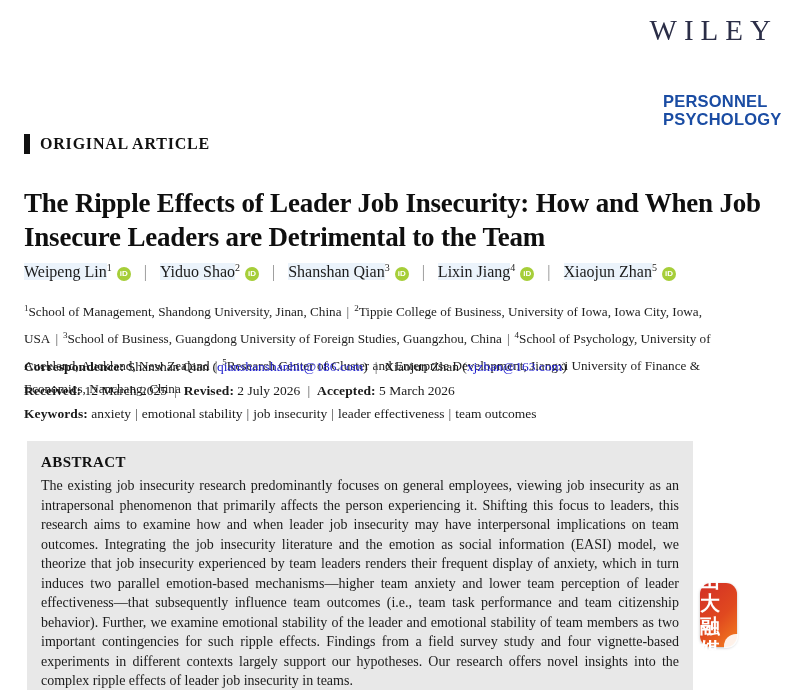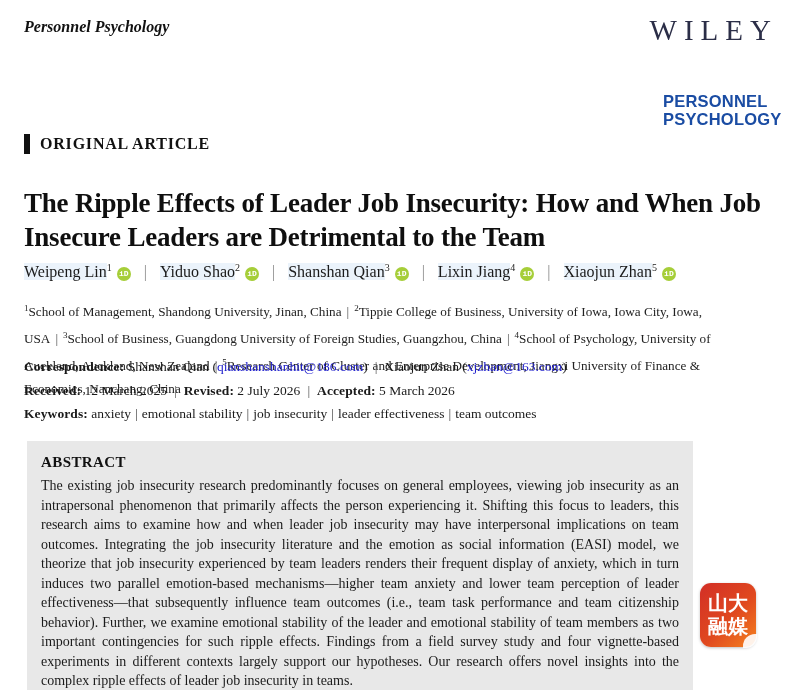--- a/index.html
+++ b/index.html
@@ -32,21 +32,21 @@
   .title {
     position:absolute; left:24px; top:186px; width:762px;
     font-size:27px; line-height:34px; font-weight:bold; color:#0f0f0f;
     letter-spacing:-0.2px;
   }
   .authors { position:absolute; left:24px; top:262px; width:750px; font-size:16px; white-space:nowrap; }
   .author-name { background:#EBF3FB; color:#1a1a1a; text-decoration:none; }
   .authors sup { font-size:10px; color:#222; }
   .orcid {
     display:inline-block; width:14px; height:14px; border-radius:50%;
-    background:#A6CE39; color:#fff; font-family:Liberation Mono, monospace;
+    background:#A6CE39; color:#fff; font-family:Liberation Sans, sans-serif;
     font-size:8px; font-weight:bold; text-align:center; line-height:14px;
     margin-left:5px; vertical-align:1px; cursor:pointer;
   }
   .author-sep { color:#8a8a8a; margin:0 13px; }
   .affiliations {
     position:absolute; left:24px; top:297px; width:738px;
     font-size:13.2px; line-height:22.5px; color:#222;
   }
   .affiliations sup { font-size:9px; }
   .affil-sep { color:#555; margin:0 5px; }
@@ -63,40 +63,39 @@
     background:#E8E8E8; padding:13px 14px 13px 14px;
   }
   .abstract-heading {
     font-size:15px; font-weight:bold; letter-spacing:0.4px; color:#111;
     margin-bottom:5px;
   }
   .abstract-text {
     font-size:14px; line-height:19.5px; text-align:justify; color:#1a1a1a;
   }
   .watermark {
-    position:absolute; left:700px; top:583px; width:56px; height:64px;
+    position:absolute; left:700px; top:583px; width:37px; height:64px;
     border-radius:11px;
     background:linear-gradient(135deg,#D22E26 0%, #E0491F 55%, #F5821F 100%);
     color:#ffffff; font-weight:bold;
     display:flex; flex-direction:column; align-items:center; justify-content:center;
     font-size:20px; line-height:1.15;
     font-family:"DejaVu Sans", sans-serif;
     box-shadow:0 1px 3px rgba(0,0,0,0.25), 0 0 0 1px rgba(255,255,255,0.55);
   }
   .watermark .curl {
     position:absolute; right:-1px; bottom:-1px; width:14px; height:14px;
     background:#ffffff; border-radius:12px 0 11px 0; opacity:0.9;
   }
 </style>
 </head>
 <body>
 
 <div class="page">
 
-  <div class="journal-name">Personnel Psychology</div>
 
   <div class="wiley">WILEY</div>
 
   <div class="journal-logo">
     <div>PERSONNEL</div>
     <div>PSYCHOLOGY</div>
   </div>
 
   <div class="article-type">
     <span class="bar"></span>

